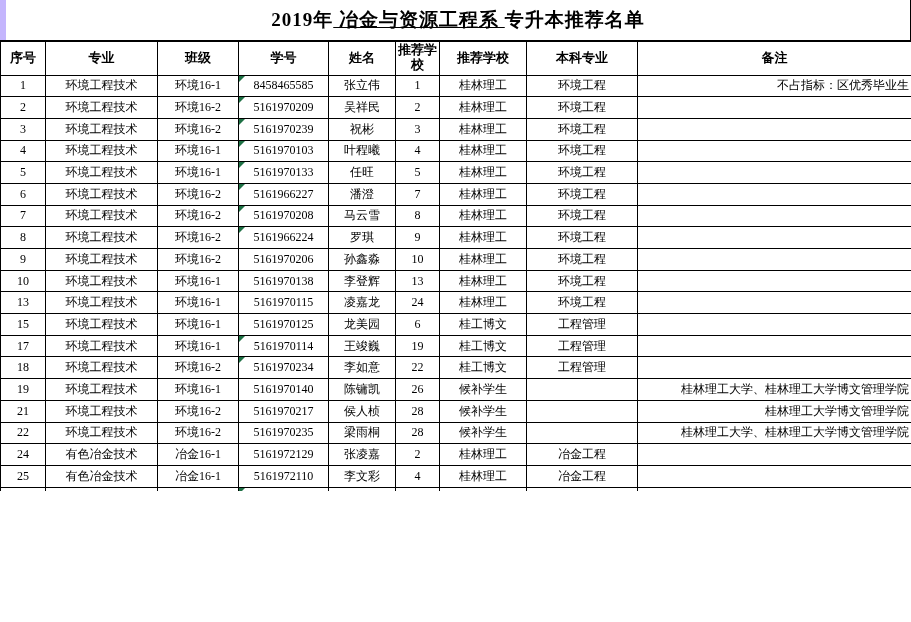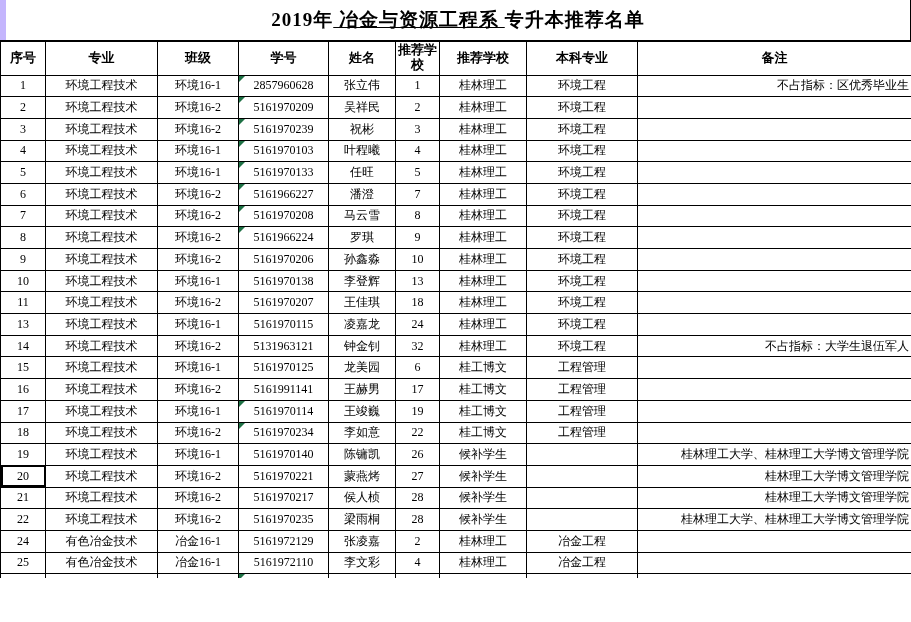--- a/index.html
+++ b/index.html
@@ -60,21 +60,21 @@
         <th>推荐学校</th>
         <th>本科专业</th>
         <th>备注</th>
       </tr>
     </thead>
     <tbody>
         <tr>
     <td>1</td>
     <td>环境工程技术</td>
     <td>环境16-1</td>
-    <td class="sid flag">2857960628</td>
+    <td class="sid flag">8458465585</td>
     <td>张立伟</td>
     <td>1</td>
     <td>桂林理工</td>
     <td>环境工程</td>
     <td class="remark">不占指标：区优秀毕业生</td>
   </tr>
         <tr>
     <td>2</td>
     <td>环境工程技术</td>
     <td>环境16-2</td>
@@ -167,75 +167,42 @@
     <td>环境工程技术</td>
     <td>环境16-1</td>
     <td class="sid">5161970138</td>
     <td>李登辉</td>
     <td>13</td>
     <td>桂林理工</td>
     <td>环境工程</td>
     <td class="remark"></td>
   </tr>
         <tr>
-    <td>11</td>
-    <td>环境工程技术</td>
-    <td>环境16-2</td>
-    <td class="sid">5161970207</td>
-    <td>王佳琪</td>
-    <td>18</td>
-    <td>桂林理工</td>
-    <td>环境工程</td>
-    <td class="remark"></td>
-  </tr>
-        <tr>
     <td>13</td>
     <td>环境工程技术</td>
     <td>环境16-1</td>
     <td class="sid">5161970115</td>
     <td>凌嘉龙</td>
     <td>24</td>
     <td>桂林理工</td>
     <td>环境工程</td>
     <td class="remark"></td>
-  </tr>
-        <tr>
-    <td>14</td>
-    <td>环境工程技术</td>
-    <td>环境16-2</td>
-    <td class="sid">5131963121</td>
-    <td>钟金钊</td>
-    <td>32</td>
-    <td>桂林理工</td>
-    <td>环境工程</td>
-    <td class="remark">不占指标：大学生退伍军人</td>
   </tr>
         <tr>
     <td>15</td>
     <td>环境工程技术</td>
     <td>环境16-1</td>
     <td class="sid">5161970125</td>
     <td>龙美园</td>
     <td>6</td>
     <td>桂工博文</td>
     <td>工程管理</td>
     <td class="remark"></td>
   </tr>
         <tr>
-    <td>16</td>
-    <td>环境工程技术</td>
-    <td>环境16-2</td>
-    <td class="sid">5161991141</td>
-    <td>王赫男</td>
-    <td>17</td>
-    <td>桂工博文</td>
-    <td>工程管理</td>
-    <td class="remark"></td>
-  </tr>
-        <tr>
     <td>17</td>
     <td>环境工程技术</td>
     <td>环境16-1</td>
     <td class="sid flag">5161970114</td>
     <td>王竣巍</td>
     <td>19</td>
     <td>桂工博文</td>
     <td>工程管理</td>
     <td class="remark"></td>
   </tr>
@@ -253,31 +220,20 @@
         <tr>
     <td>19</td>
     <td>环境工程技术</td>
     <td>环境16-1</td>
     <td class="sid">5161970140</td>
     <td>陈镛凯</td>
     <td>26</td>
     <td>候补学生</td>
     <td></td>
     <td class="remark">桂林理工大学、桂林理工大学博文管理学院</td>
-  </tr>
-        <tr>
-    <td class="sel">20</td>
-    <td>环境工程技术</td>
-    <td>环境16-2</td>
-    <td class="sid">5161970221</td>
-    <td>蒙燕烤</td>
-    <td>27</td>
-    <td>候补学生</td>
-    <td></td>
-    <td class="remark">桂林理工大学博文管理学院</td>
   </tr>
         <tr>
     <td>21</td>
     <td>环境工程技术</td>
     <td>环境16-2</td>
     <td class="sid">5161970217</td>
     <td>侯人桢</td>
     <td>28</td>
     <td>候补学生</td>
     <td></td>

